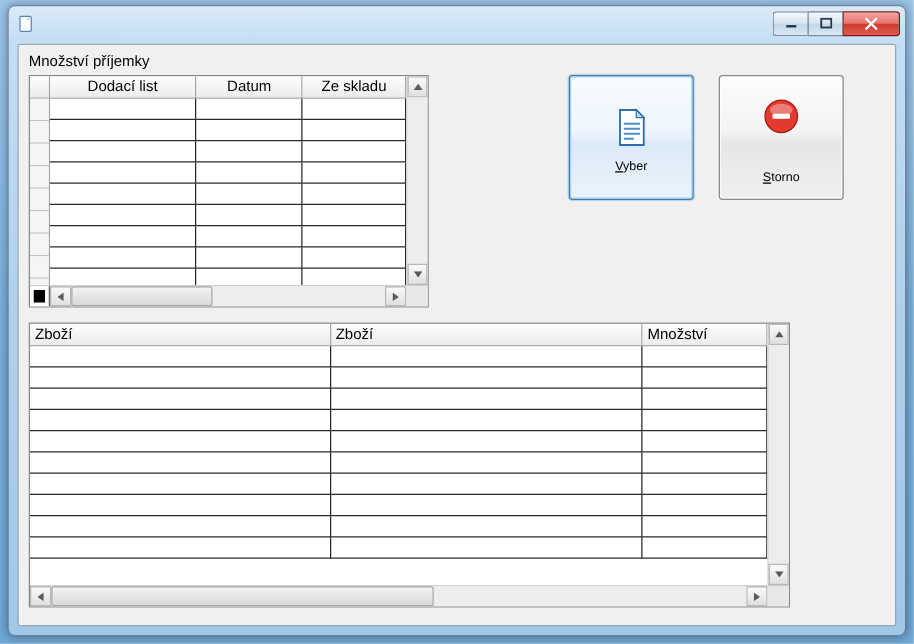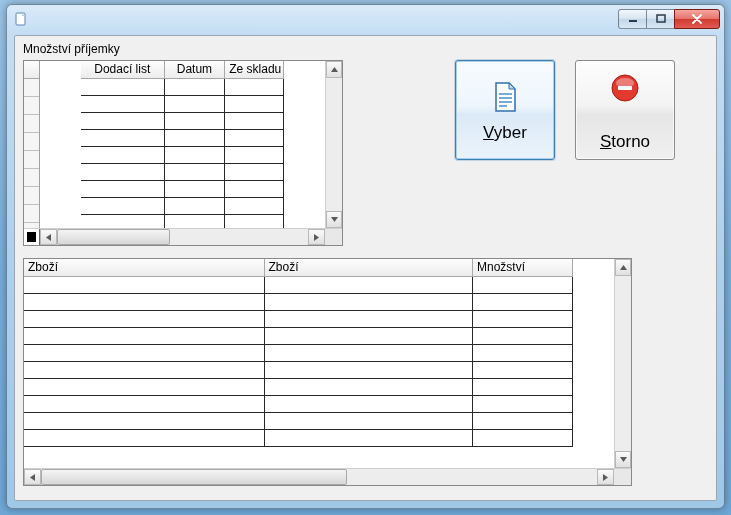--- a/index.html
+++ b/index.html
@@ -44,21 +44,21 @@
   }
 
   .section-label { position: absolute; color: #000; }
 
   .gridwrap {
     position: absolute;
     border: 1px solid #888;
     background: #fff;
     display: flex; flex-direction: column;
   }
-  .gridinner { flex: 1; display: flex; overflow: hidden; gap: 41px; }
+  .gridinner { flex: 1; display: flex; overflow: hidden; }
   .gridcol { flex: 1; overflow: hidden; }
   table.grid { border-collapse: collapse; width: 100%; table-layout: fixed; }
   table.grid th {
     background: linear-gradient(180deg, #fdfdfd, #ececec);
     border: 1px solid #a8a8a8; border-top: none;
     font-weight: normal; padding: 1px 4px; height: 17px; text-align: center;
     overflow: hidden; white-space: nowrap;
   }
   table.grid th.first { border-left: none; }
   table.grid td {
@@ -91,21 +91,21 @@
     background: linear-gradient(180deg, #fdfdfd 0%, #f3f3f3 45%, #e6e6e6 55%, #f0f0f0 100%);
     display: flex; flex-direction: column; align-items: center; justify-content: center;
     gap: 6px; cursor: default;
     box-shadow: inset 0 0 0 1px rgba(255,255,255,0.7);
   }
   .bigbtn.selected {
     border: 1px solid #3c7fb1;
     box-shadow: inset 0 0 0 1px #a6d0ee, 0 0 0 1px rgba(60,127,177,0.25);
     background: linear-gradient(180deg, #f7fbff 0%, #eef6fd 45%, #dceaf7 55%, #eaf3fb 100%);
   }
-  .bigbtn .lbl { font-size: 17px; color: #000; }
+  .bigbtn .lbl { font-size: 10px; color: #000; }
   .bigbtn .lbl u { text-decoration: underline; }
   .iconbox { width: 40px; height: 40px; display:flex; align-items:center; justify-content:center; }
 
 </style>
 </head>
 <body>
 
 <div class="win7-window">
 
   <div class="titlebar">

